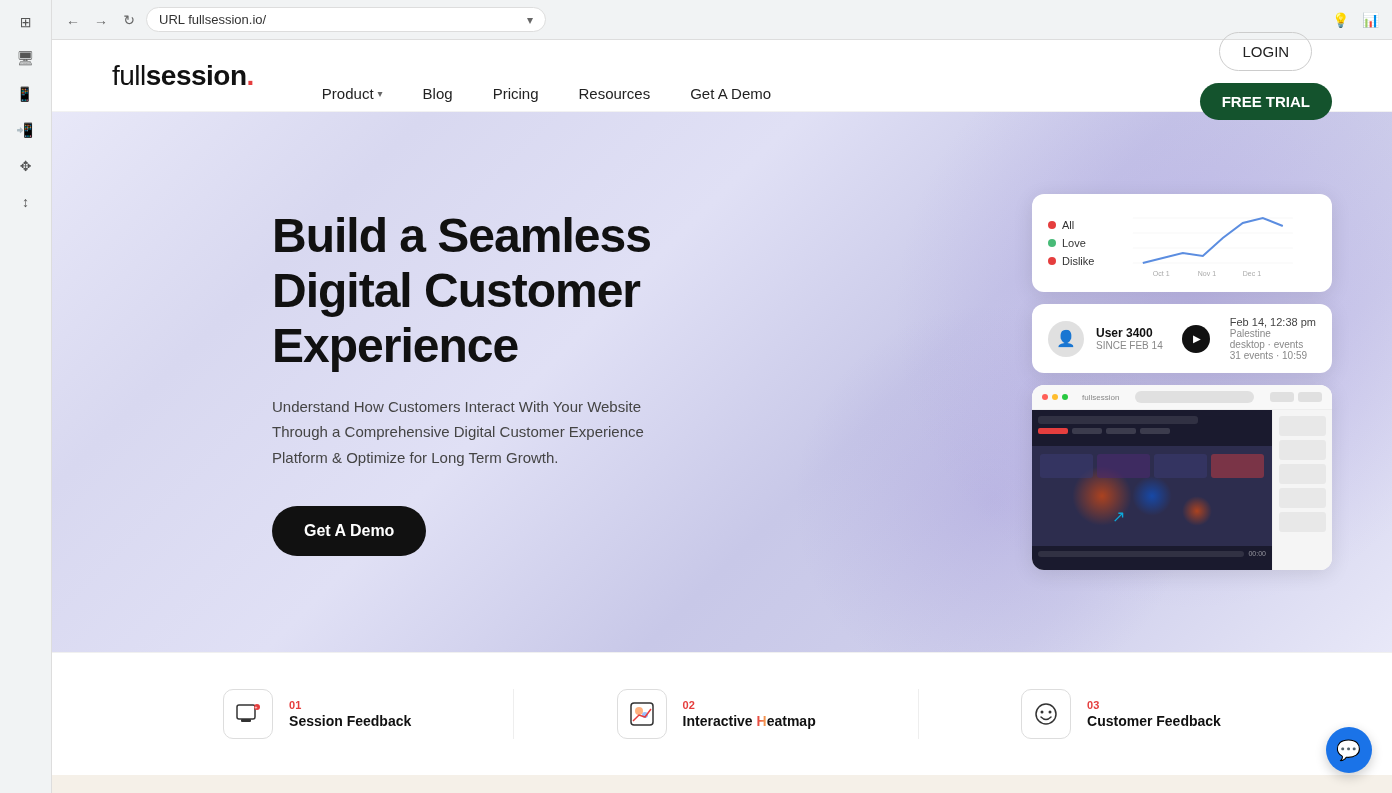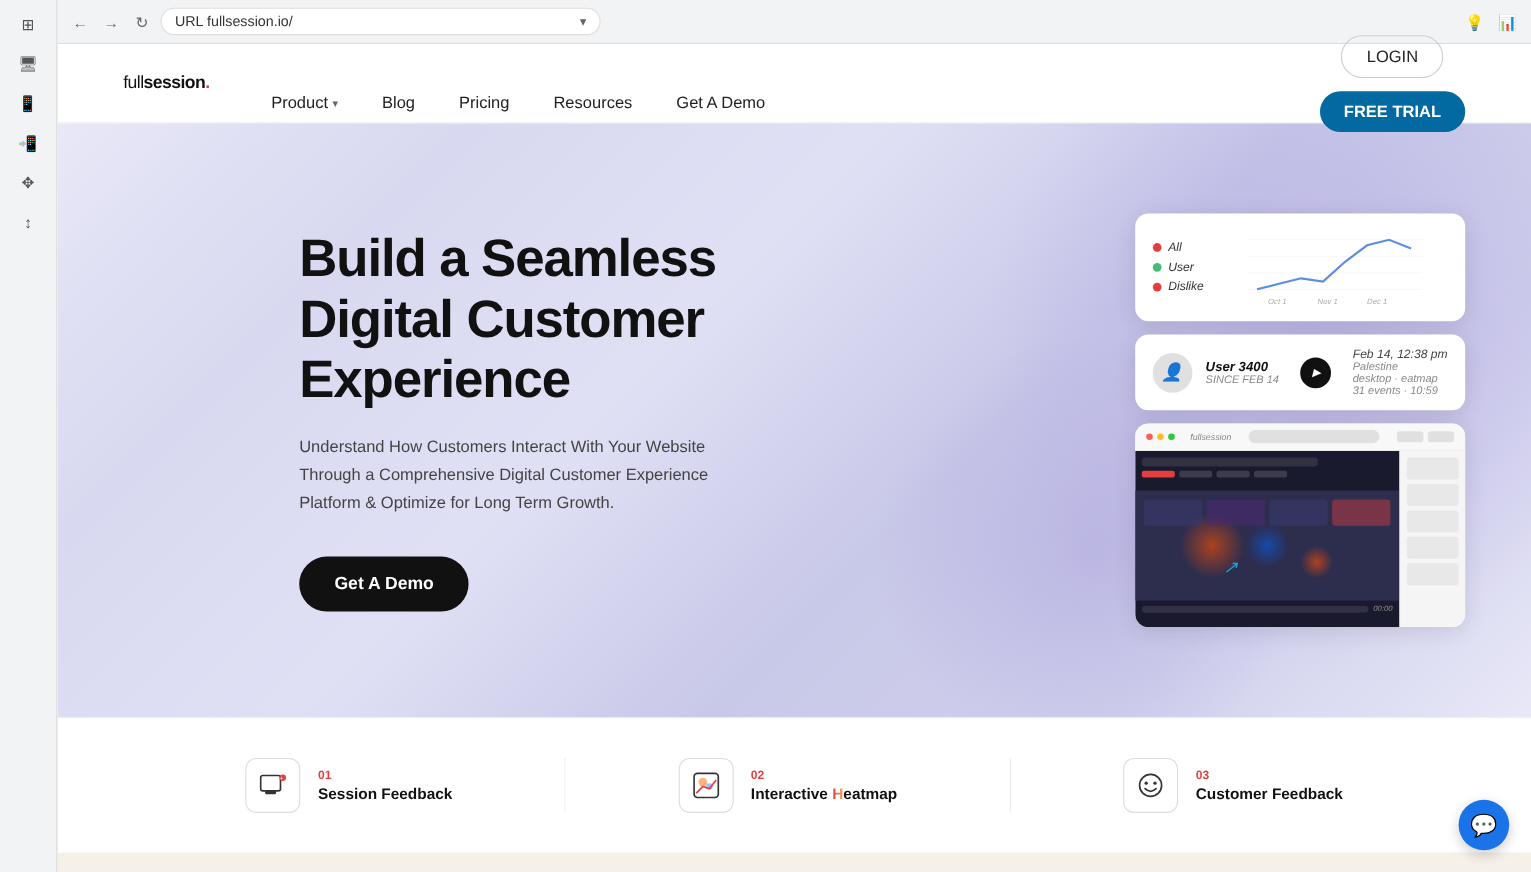--- a/index.html
+++ b/index.html
@@ -57,24 +57,24 @@
       background: rgba(255,255,255,0.95);
       backdrop-filter: blur(10px);
       padding: 0 60px;
       height: 72px;
       display: flex;
       align-items: center;
       gap: 0;
       border-bottom: 1px solid rgba(0,0,0,0.05);
     }
     .logo {
-      font-size: 16px;
+      font-size: 28px;
       font-weight: 700;
       color: #111;
-      margin-right: 40px;
+      margin-right: 52px;
       letter-spacing: -0.5px;
     }
     .logo span.full { font-weight: 400; }
     .logo span.session { font-weight: 700; }
     .logo .dot { color: #e53e3e; }
     .nav-links {
       display: flex;
       align-items: center;
       gap: 8px;
       flex: 1;
@@ -108,21 +108,21 @@
       background: transparent;
       border: 1.5px solid #ccc;
       border-radius: 30px;
       cursor: pointer;
       font-weight: 500;
     }
     .btn-free-trial {
       padding: 10px 22px;
       font-size: 15px;
       color: #fff;
-      background: #0369a1;
+      background: #14532d;
       border: none;
       border-radius: 30px;
       cursor: pointer;
       font-weight: 600;
     }
 
     
     .hero {
       min-height: 540px;
       background: linear-gradient(135deg, #e8e8f8 0%, #d8d8f0 20%, #e0e0f5 40%, #c8c8e8 60%, #d0d0ec 80%, #e8e8f8 100%);
@@ -185,21 +185,20 @@
     }
 
     
     .hero-visuals {
       position: absolute;
       right: 60px;
       top: 50%;
       transform: translateY(-50%);
       width: 300px;
       z-index: 2;
-      font-style: italic;
     }
 
     
     .panel-analytics {
       background: #fff;
       border-radius: 12px;
       padding: 14px 16px;
       box-shadow: 0 4px 20px rgba(0,0,0,0.1);
       margin-bottom: 12px;
       display: flex;
@@ -531,21 +530,21 @@
     <div class="hero-visuals">
 
       <div class="panel-analytics">
         <div class="panel-legend">
           <div class="legend-item">
             <div class="legend-dot" style="background:#e53e3e;"></div>
             <span>All</span>
           </div>
           <div class="legend-item">
             <div class="legend-dot" style="background:#48bb78;"></div>
-            <span>User</span>
+            <span>Love</span>
           </div>
           <div class="legend-item">
             <div class="legend-dot" style="background:#e53e3e;"></div>
             <span>Dislike</span>
           </div>
         </div>
         <div class="chart-area">
           <svg class="chart-svg" viewBox="0 0 160 70">
 
             <line x1="0" y1="10" x2="160" y2="10" stroke="#eee" stroke-width="0.5"></line>
@@ -565,21 +564,21 @@
       <div class="panel-session">
         <div class="user-avatar">👤</div>
         <div class="session-info">
           <div class="session-user">User 3400</div>
           <div class="session-since">SINCE FEB 14</div>
         </div>
         <div class="play-btn"></div>
         <div style="margin-left:8px;">
           <div class="session-date">Feb 14, 12:38 pm</div>
           <div class="session-location">Palestine</div>
-          <div class="session-location">desktop · eatmap</div>
+          <div class="session-location">desktop · events</div>
           <div style="font-size:10px;color:#888;">31 events · 10:59</div>
         </div>
       </div>
 
       <div class="panel-screenshot">
         <div class="screenshot-header">
           <div class="screenshot-dots">
             <div class="dot dot-red"></div>
             <div class="dot dot-yellow"></div>
             <div class="dot dot-green"></div>

